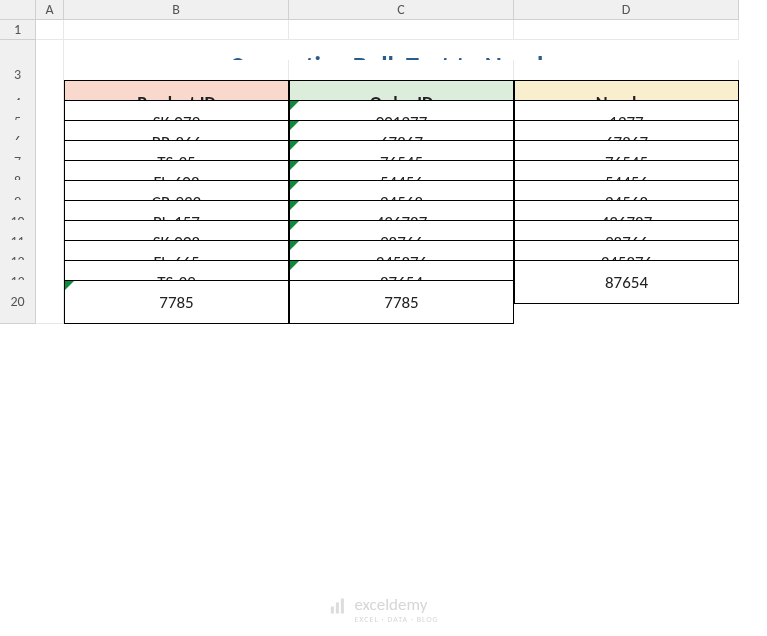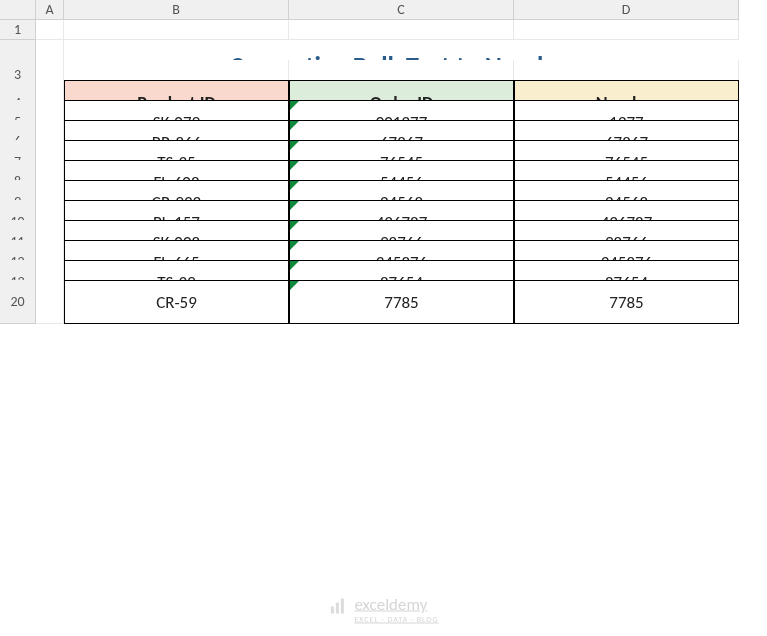--- a/index.html
+++ b/index.html
@@ -77,21 +77,20 @@
   position: absolute;
   left: 50%; top: 608px;
   transform: translate(-50%,-50%);
   color: #cfcfcf;
   font-size: 17px;
   display: flex;
   align-items: center;
   gap: 6px;
   opacity: .85;
   pointer-events: none;
-  text-decoration: underline;
 }
 .watermark svg { opacity: .85; }
 .watermark .sub { font-size: 8px; letter-spacing: 1px; display:block; line-height:1; }
 </style>
 </head>
 <body>
 
 <div class="sheet">
 
   <div class="corner"></div>
@@ -171,21 +170,20 @@
   <div class="data-cell" style="height:44px">345876</div>
 
   <div class="rowhdr" style="height:44px">13</div>
   <div class="cell" style="height:44px"></div>
   <div class="data-cell" style="height:44px">TS-39</div>
   <div class="data-cell txt-flag" style="height:44px">87654</div>
   <div class="data-cell" style="height:44px">87654</div>
 
   <div class="rowhdr" style="height:44px">20</div>
   <div class="cell" style="height:44px"></div>
-  <div class="data-cell" style="height:44px">CR-59</div>
   <div class="data-cell txt-flag" style="height:44px">7785</div>
   <div class="data-cell" style="height:44px">7785</div>
 </div>
 
 <div class="watermark">
   <span>
     <svg width="20" height="20" viewBox="0 0 20 20">
         <rect x="2" y="11" width="3" height="7" fill="#cfcfcf"></rect>
         <rect x="7" y="7" width="3" height="11" fill="#cfcfcf"></rect>
         <rect x="12" y="3" width="3" height="15" fill="#cfcfcf"></rect>

